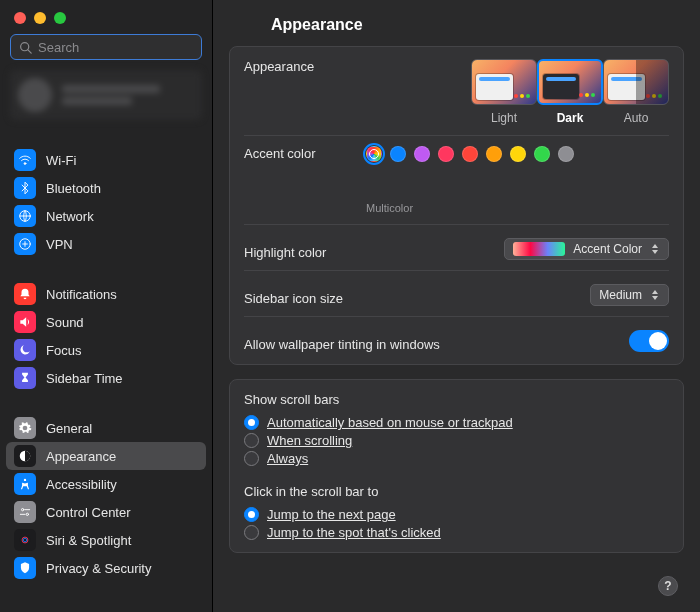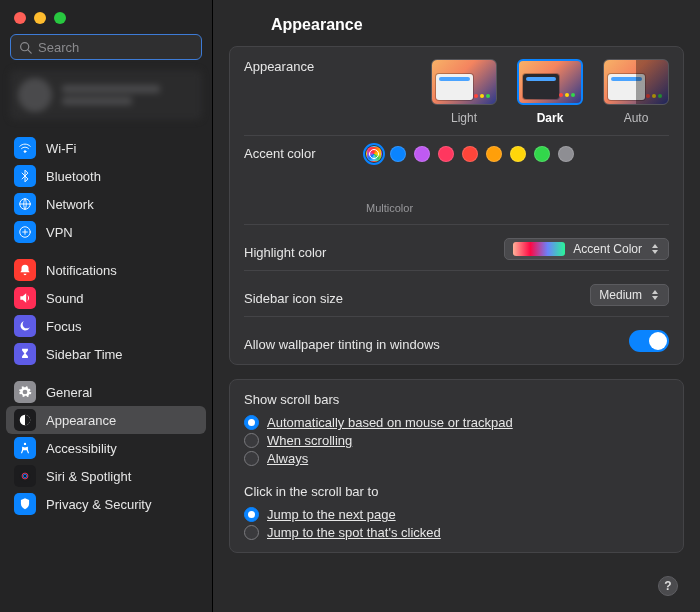--- a/index.html
+++ b/index.html
@@ -39,21 +39,21 @@
     padding: 0 8px;
     color: #8a8a8d;
   }
   .search svg { margin-right: 6px; flex:none; }
   .search input {
     background: transparent; border: none; outline: none;
     color: #ddd; font-size: 13px; flex: 1;
   }
   .search input::placeholder { color: #8a8a8d; }
   .nav { flex:1; overflow:auto; padding: 0 6px; }
-  .nav-group { margin-top: 10px; }
+  .nav-group { margin-top: 22px; }
   .nav-item {
     display:flex; align-items:center; gap:10px;
     height: 28px;
     padding: 0 8px;
     border-radius: 6px;
     cursor: default;
   }
   .nav-item.selected { background:#4a4a4c; }
   .nav-icon {
     width: 22px; height: 22px;
@@ -93,21 +93,21 @@
     border-radius:8px;
     padding: 12px 14px;
     margin-bottom: 14px;
   }
   .row { display:flex; align-items:flex-end; min-height:36px; }
   .row + .row { border-top:1px solid #444447; padding-top:10px; margin-top:10px; }
   .row-label { width: 122px; color:#e6e6e6; font-size:13px; }
   .row-label.wide { width:auto; flex:1; }
   .row-control { margin-left:auto; display:flex; align-items:center; gap:2px; }
   
-  .themes { display:flex; gap:20px; margin-left:auto;justify-content:space-between; }
+  .themes { display:flex; gap:0; margin-left:auto;justify-content:space-between; }
   .theme { display:flex; flex-direction:column; align-items:center; gap:6px; }
   .theme-label { font-size:12px; color:#bdbdbf; }
   .theme.selected .theme-label { color:#fff; font-weight:600; }
   .theme-thumb {
     width: 66px; height: 46px; border-radius:6px; overflow:hidden;
     border:1px solid #55555a; position:relative;
     background: linear-gradient(135deg,#f7b267 0%,#f4845f 40%,#2e3a8c 100%);
   }
   .theme.selected .theme-thumb { border:2px solid #0a84ff; }
   .theme-thumb .win {
@@ -299,20 +299,31 @@
           <div class="nav-label">Appearance</div>
         </div>
         <div class="nav-item">
           <div class="nav-icon" style="background: rgb(10, 132, 255);">
             <svg width="14" height="14" viewBox="0 0 24 24" fill="#fff">
               <circle cx="12" cy="5" r="2"></circle>
               <path d="M4 9l8 2 8-2-3 1v5l2 6h-2l-2-5h-6l-2 5H5l2-6v-5L4 9z"></path>
             </svg>
           </div>
           <div class="nav-label">Accessibility</div>
+        </div>
+        <div class="nav-item">
+          <div class="nav-icon" style="background: rgb(142, 142, 147);">
+            <svg width="14" height="14" viewBox="0 0 24 24" stroke="#fff" stroke-width="1.6" fill="none" stroke-linecap="round" stroke-linejoin="round">
+              <circle cx="8" cy="8" r="2"></circle>
+              <path d="M12 8h8"></path>
+              <circle cx="16" cy="16" r="2"></circle>
+              <path d="M4 16h8"></path>
+            </svg>
+          </div>
+          <div class="nav-label">Control Center</div>
         </div>
         <div class="nav-item">
           <div class="nav-icon" style="background: rgb(28, 28, 30);">
             <svg width="14" height="14" viewBox="0 0 24 24">
               <circle cx="12" cy="12" r="9" fill="#1c1c1e"></circle>
               <circle cx="12" cy="12" r="5" fill="none" stroke="#ff375f" stroke-width="1.5"></circle>
               <circle cx="12" cy="12" r="3" fill="none" stroke="#0a84ff" stroke-width="1.5"></circle>
             </svg>
           </div>
           <div class="nav-label">Siri &amp; Spotlight</div>

